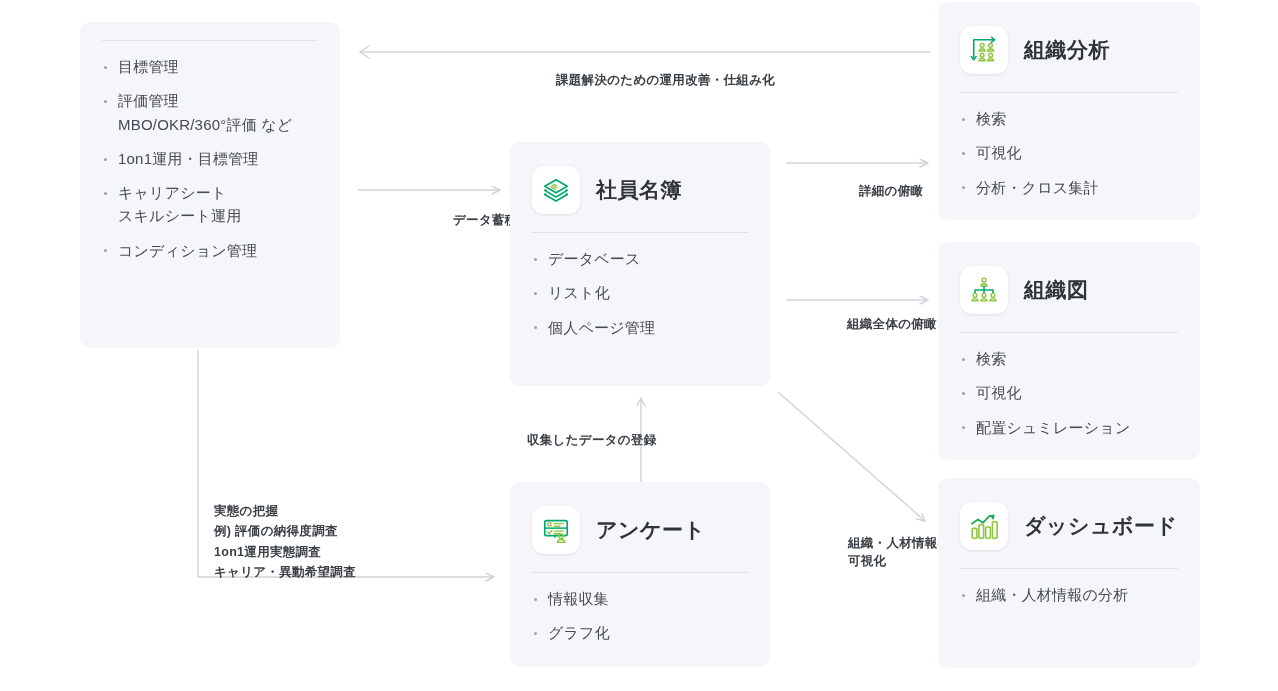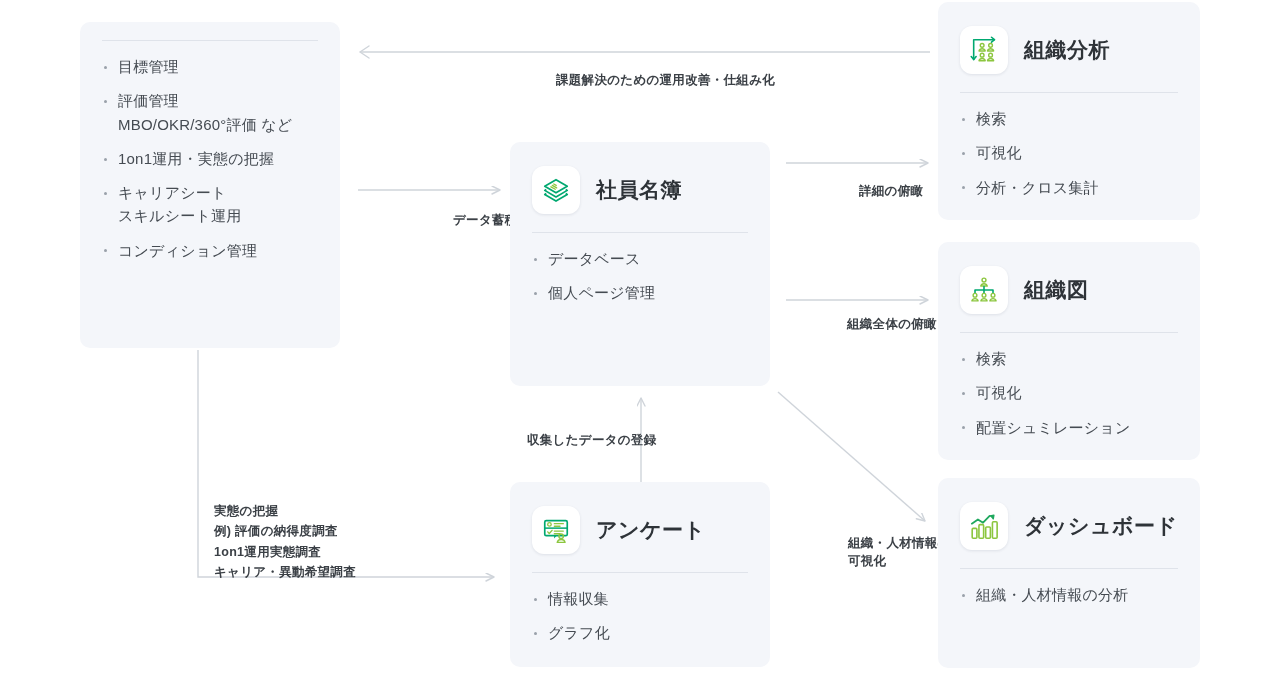--- a/index.html
+++ b/index.html
@@ -146,21 +146,21 @@
     <div class="divider"></div>
     <ul class="bullets">
       <li>
         <span>目標管理</span>
       </li>
       <li>
         <span>評価管理</span>
         <span class="sub">MBO/OKR/360°評価 など</span>
       </li>
       <li>
-        <span>1on1運用・実態の把握</span>
+        <span>1on1運用・目標管理</span>
       </li>
       <li>
         <span>キャリアシート</span>
         <span class="sub">スキルシート運用</span>
       </li>
       <li>
         <span>コンディション管理</span>
       </li>
     </ul>
   </div>
@@ -174,20 +174,23 @@
           <path d="M5.6,19.8 L4,20.8 L16,27.8 L28,20.8 L26.4,19.8" fill="none" stroke="#00a870" stroke-width="1.8" stroke-linejoin="round"></path>
           <path d="M13.6,9.6 l2.6,1.5 M12.1,11.1 l4.6,2.6 M10.6,12.6 l4.6,2.6" fill="none" stroke="#8cc63f" stroke-width="1.5" stroke-linecap="round"></path>
         </svg>
       </span>
       <span class="card-title">社員名簿</span>
     </div>
     <div class="divider"></div>
     <ul class="bullets">
       <li>
         <span>データベース</span>
+      </li>
+      <li>
+        <span>リスト化</span>
       </li>
       <li>
         <span>個人ページ管理</span>
       </li>
     </ul>
   </div>
 
   <div class="card" style="left:510px;top:482px;width:260px;height:185px;">
     <div class="card-head">
       <span class="icon-tile">

